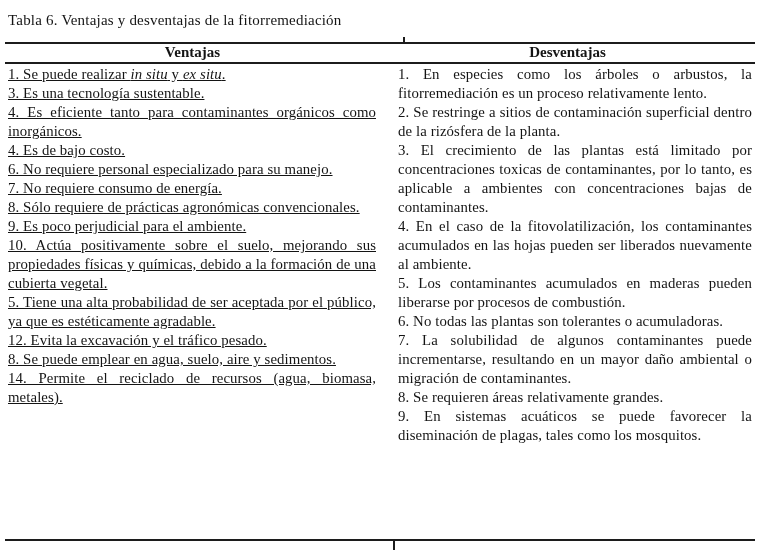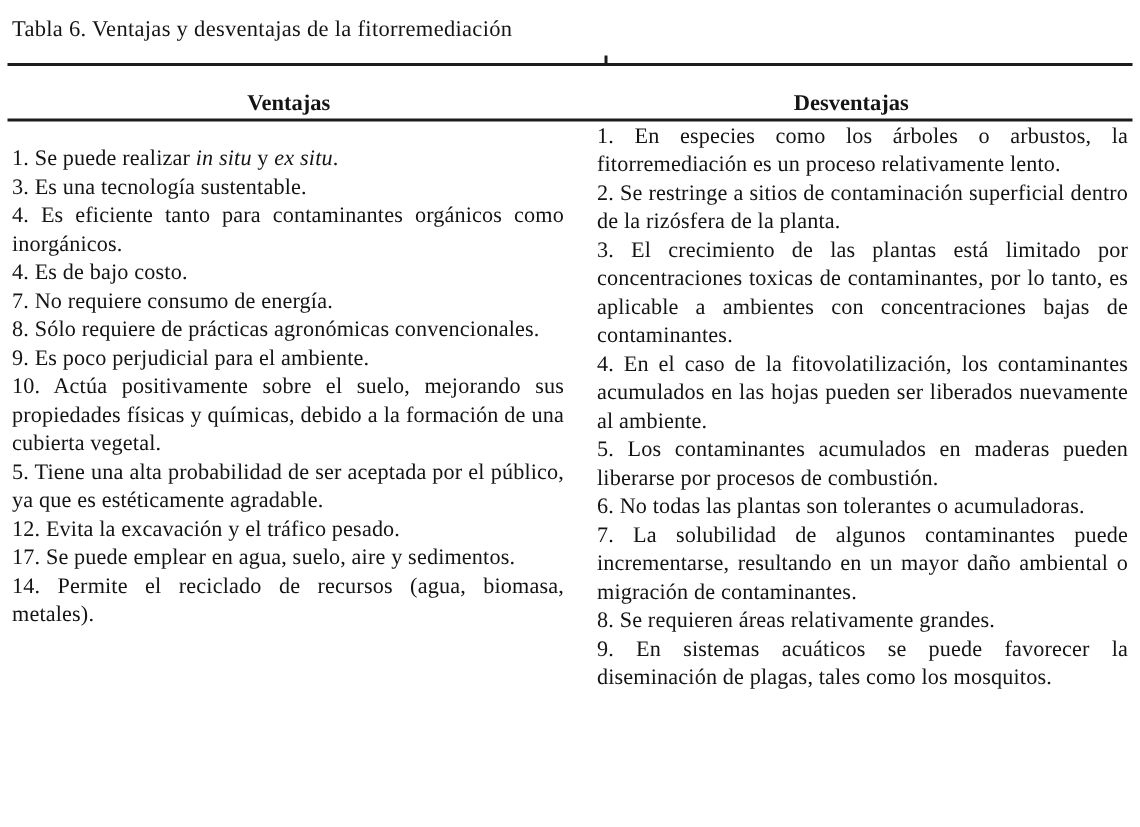--- a/index.html
+++ b/index.html
@@ -29,36 +29,35 @@
     display: flex;
     border-bottom: 2px solid #1c1c1c;
   }
   .th {
     width: 50%;
     text-align: center;
     font-weight: bold;
     font-size: 15px;
     padding: 0 0 1px 0;
     line-height: 17px;
-    margin-top: 17px;
   }
   .tbody {
     display: flex;
     align-items: stretch;
     min-height: 475px;
   }
   .cell {
     font-size: 14.8px;
     line-height: 19px;
     text-align: justify;
     letter-spacing: 0.1px;
   }
   .cell p { margin: 0; }
   .cell .it { font-style: italic; }
-  .cell-left  { width: 378px; padding: 16px 7px 0 3px; }
+  .cell-left  { width: 378px; padding: 1px 7px 0 3px; text-decoration: underline; }
   .cell-right { width: 372px; padding: 1px 3px 0 15px; }
   .tick {
     position: absolute;
     width: 2px;
     background: #1c1c1c;
   }
   .tick-top    { left: 398px; top: -7px;  height: 6px; }
   .tick-bottom { left: 388px; bottom: -11px; height: 10px; }
 </style>
 </head>
@@ -74,27 +73,28 @@
       <div class="th">Ventajas</div>
       <div class="th">Desventajas</div>
     </div>
 
     <div class="tbody">
       <div class="cell cell-left">
           <p><span>1. Se puede realizar </span><span class="it">in situ</span><span> y </span><span class="it">ex situ</span><span>.</span></p>
           <p><span>3. Es una tecnología sustentable.</span></p>
           <p><span>4. Es eficiente tanto para contaminantes orgánicos como inorgánicos.</span></p>
           <p><span>4. Es de bajo costo.</span></p>
+          <p><span>6. No requiere personal especializado para su manejo.</span></p>
           <p><span>7. No requiere consumo de energía.</span></p>
           <p><span>8. Sólo requiere de prácticas agronómicas convencionales.</span></p>
           <p><span>9. Es poco perjudicial para el ambiente.</span></p>
           <p><span>10. Actúa positivamente sobre el suelo, mejorando sus propiedades físicas y químicas, debido a la formación de una cubierta vegetal.</span></p>
           <p><span>5. Tiene una alta probabilidad de ser aceptada por el público, ya que es estéticamente agradable.</span></p>
           <p><span>12. Evita la excavación y el tráfico pesado.</span></p>
-          <p><span>17. Se puede emplear en agua, suelo, aire y sedimentos.</span></p>
+          <p><span>8. Se puede emplear en agua, suelo, aire y sedimentos.</span></p>
           <p><span>14. Permite el reciclado de recursos (agua, biomasa, metales).</span></p>
         </div>
       <div class="cell cell-right">
           <p><span>1. En especies como los árboles o arbustos, la fitorremediación es un proceso relativamente lento.</span></p>
           <p><span>2. Se restringe a sitios de contaminación superficial dentro de la rizósfera de la planta.</span></p>
           <p><span>3. El crecimiento de las plantas está limitado por concentraciones toxicas de contaminantes, por lo tanto, es aplicable a ambientes con concentraciones bajas de contaminantes.</span></p>
           <p><span>4. En el caso de la fitovolatilización, los contaminantes acumulados en las hojas pueden ser liberados nuevamente al ambiente.</span></p>
           <p><span>5. Los contaminantes acumulados en maderas pueden liberarse por procesos de combustión.</span></p>
           <p><span>6. No todas las plantas son tolerantes o acumuladoras.</span></p>
           <p><span>7. La solubilidad de algunos contaminantes puede incrementarse, resultando en un mayor daño ambiental o migración de contaminantes.</span></p>

